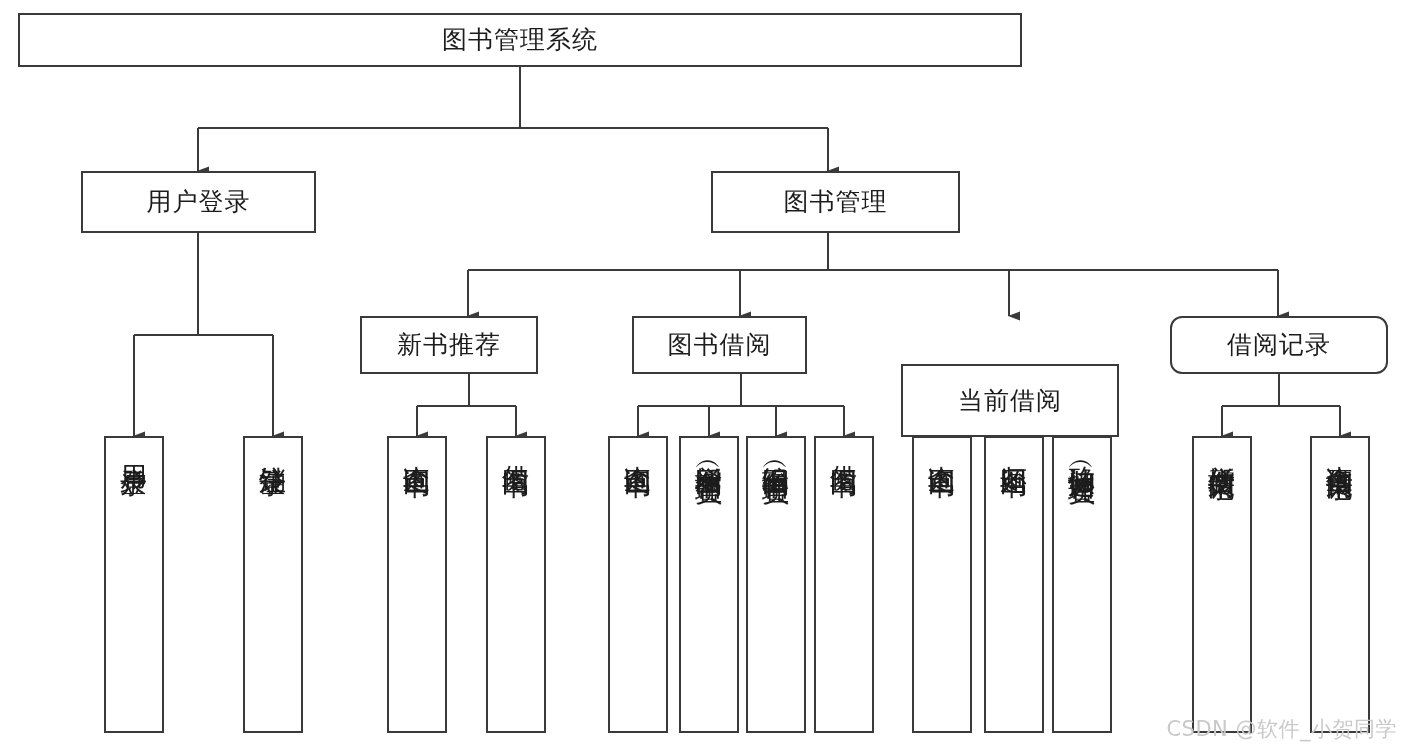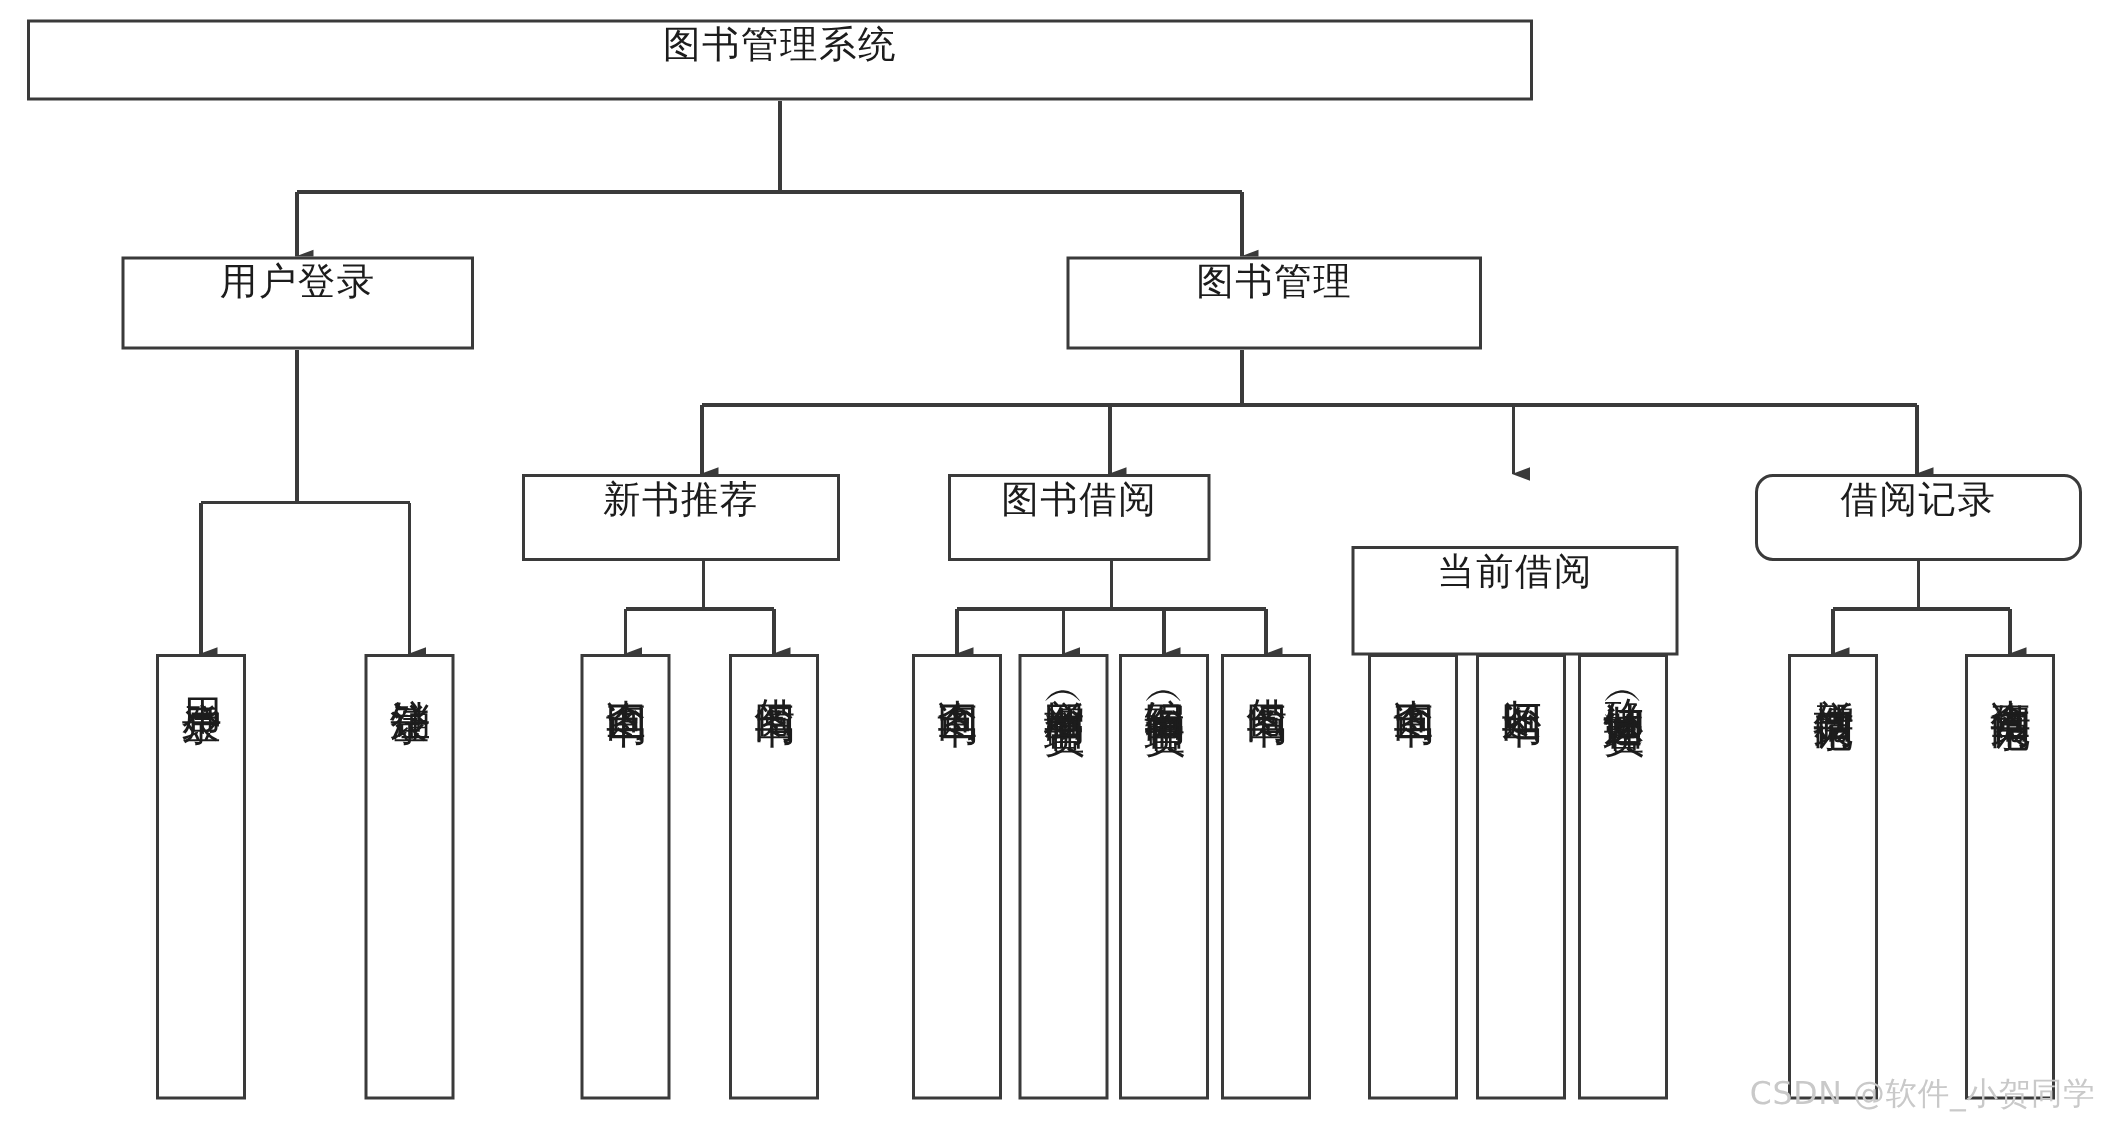--- a/index.html
+++ b/index.html
@@ -10,21 +10,21 @@
     position:relative;
   }
   #diagram-root{position:relative;width:1405px;height:747px;}
   svg#wires{position:absolute;left:0;top:0;width:1405px;height:747px;}
   .node{
     position:absolute;
     box-sizing:border-box;
     background:#ffffff;
     border:2px solid #3a3a3a;
     display:flex;
-    align-items:flex-start;
+    align-items:center;
     justify-content:center;
     color:#1c1c1c;
   }
   .node .label{
     display:block;
     text-align:center;
     line-height:1.18;
     white-space:pre;
   }
   .node.horizontal .label{
@@ -101,24 +101,24 @@
         <line x1="1340" y1="406" x2="1340" y2="436" stroke="#3a3a3a" stroke-width="2.6" shape-rendering="crispEdges" marker-end="url(#arrowhead)"></line>
       </g>
   </svg>
   <div id="node-layer">
       <div class="node horizontal" style="left: 18px; top: 13px; width: 1004px; height: 54px; border-color: rgb(58, 58, 58); background: rgb(255, 255, 255); color: rgb(28, 28, 28);">
         <span class="label">图书管理系统</span>
       </div>
       <div class="node horizontal" style="left: 81px; top: 171px; width: 235px; height: 62px; border-color: rgb(58, 58, 58); background: rgb(255, 255, 255); color: rgb(28, 28, 28);">
         <span class="label">用户登录</span>
       </div>
-      <div class="node horizontal" style="left: 711px; top: 171px; width: 277px; height: 62px; border-color: rgb(58, 58, 58); background: rgb(255, 255, 255); color: rgb(28, 28, 28);">
+      <div class="node horizontal" style="left: 711px; top: 171px; width: 249px; height: 62px; border-color: rgb(58, 58, 58); background: rgb(255, 255, 255); color: rgb(28, 28, 28);">
         <span class="label">图书管理</span>
       </div>
-      <div class="node horizontal" style="left: 348px; top: 316px; width: 212px; height: 58px; border-color: rgb(58, 58, 58); background: rgb(255, 255, 255); color: rgb(28, 28, 28);">
+      <div class="node horizontal" style="left: 360px; top: 316px; width: 178px; height: 58px; border-color: rgb(58, 58, 58); background: rgb(255, 255, 255); color: rgb(28, 28, 28);">
         <span class="label">新书推荐</span>
       </div>
       <div class="node horizontal" style="left: 632px; top: 316px; width: 175px; height: 58px; border-color: rgb(58, 58, 58); background: rgb(255, 255, 255); color: rgb(28, 28, 28);">
         <span class="label">图书借阅</span>
       </div>
       <div class="node horizontal" style="left: 901px; top: 316px; width: 218px; height: 73px; border-color: rgb(58, 58, 58); background: rgb(255, 255, 255); color: rgb(28, 28, 28); margin-top: 48px;">
         <span class="label">当前借阅</span>
       </div>
       <div class="node horizontal" style="left: 1170px; top: 316px; width: 218px; height: 58px; border-color: rgb(58, 58, 58); background: rgb(255, 255, 255); color: rgb(28, 28, 28); border-radius: 12px;">
         <span class="label">借阅记录</span>

